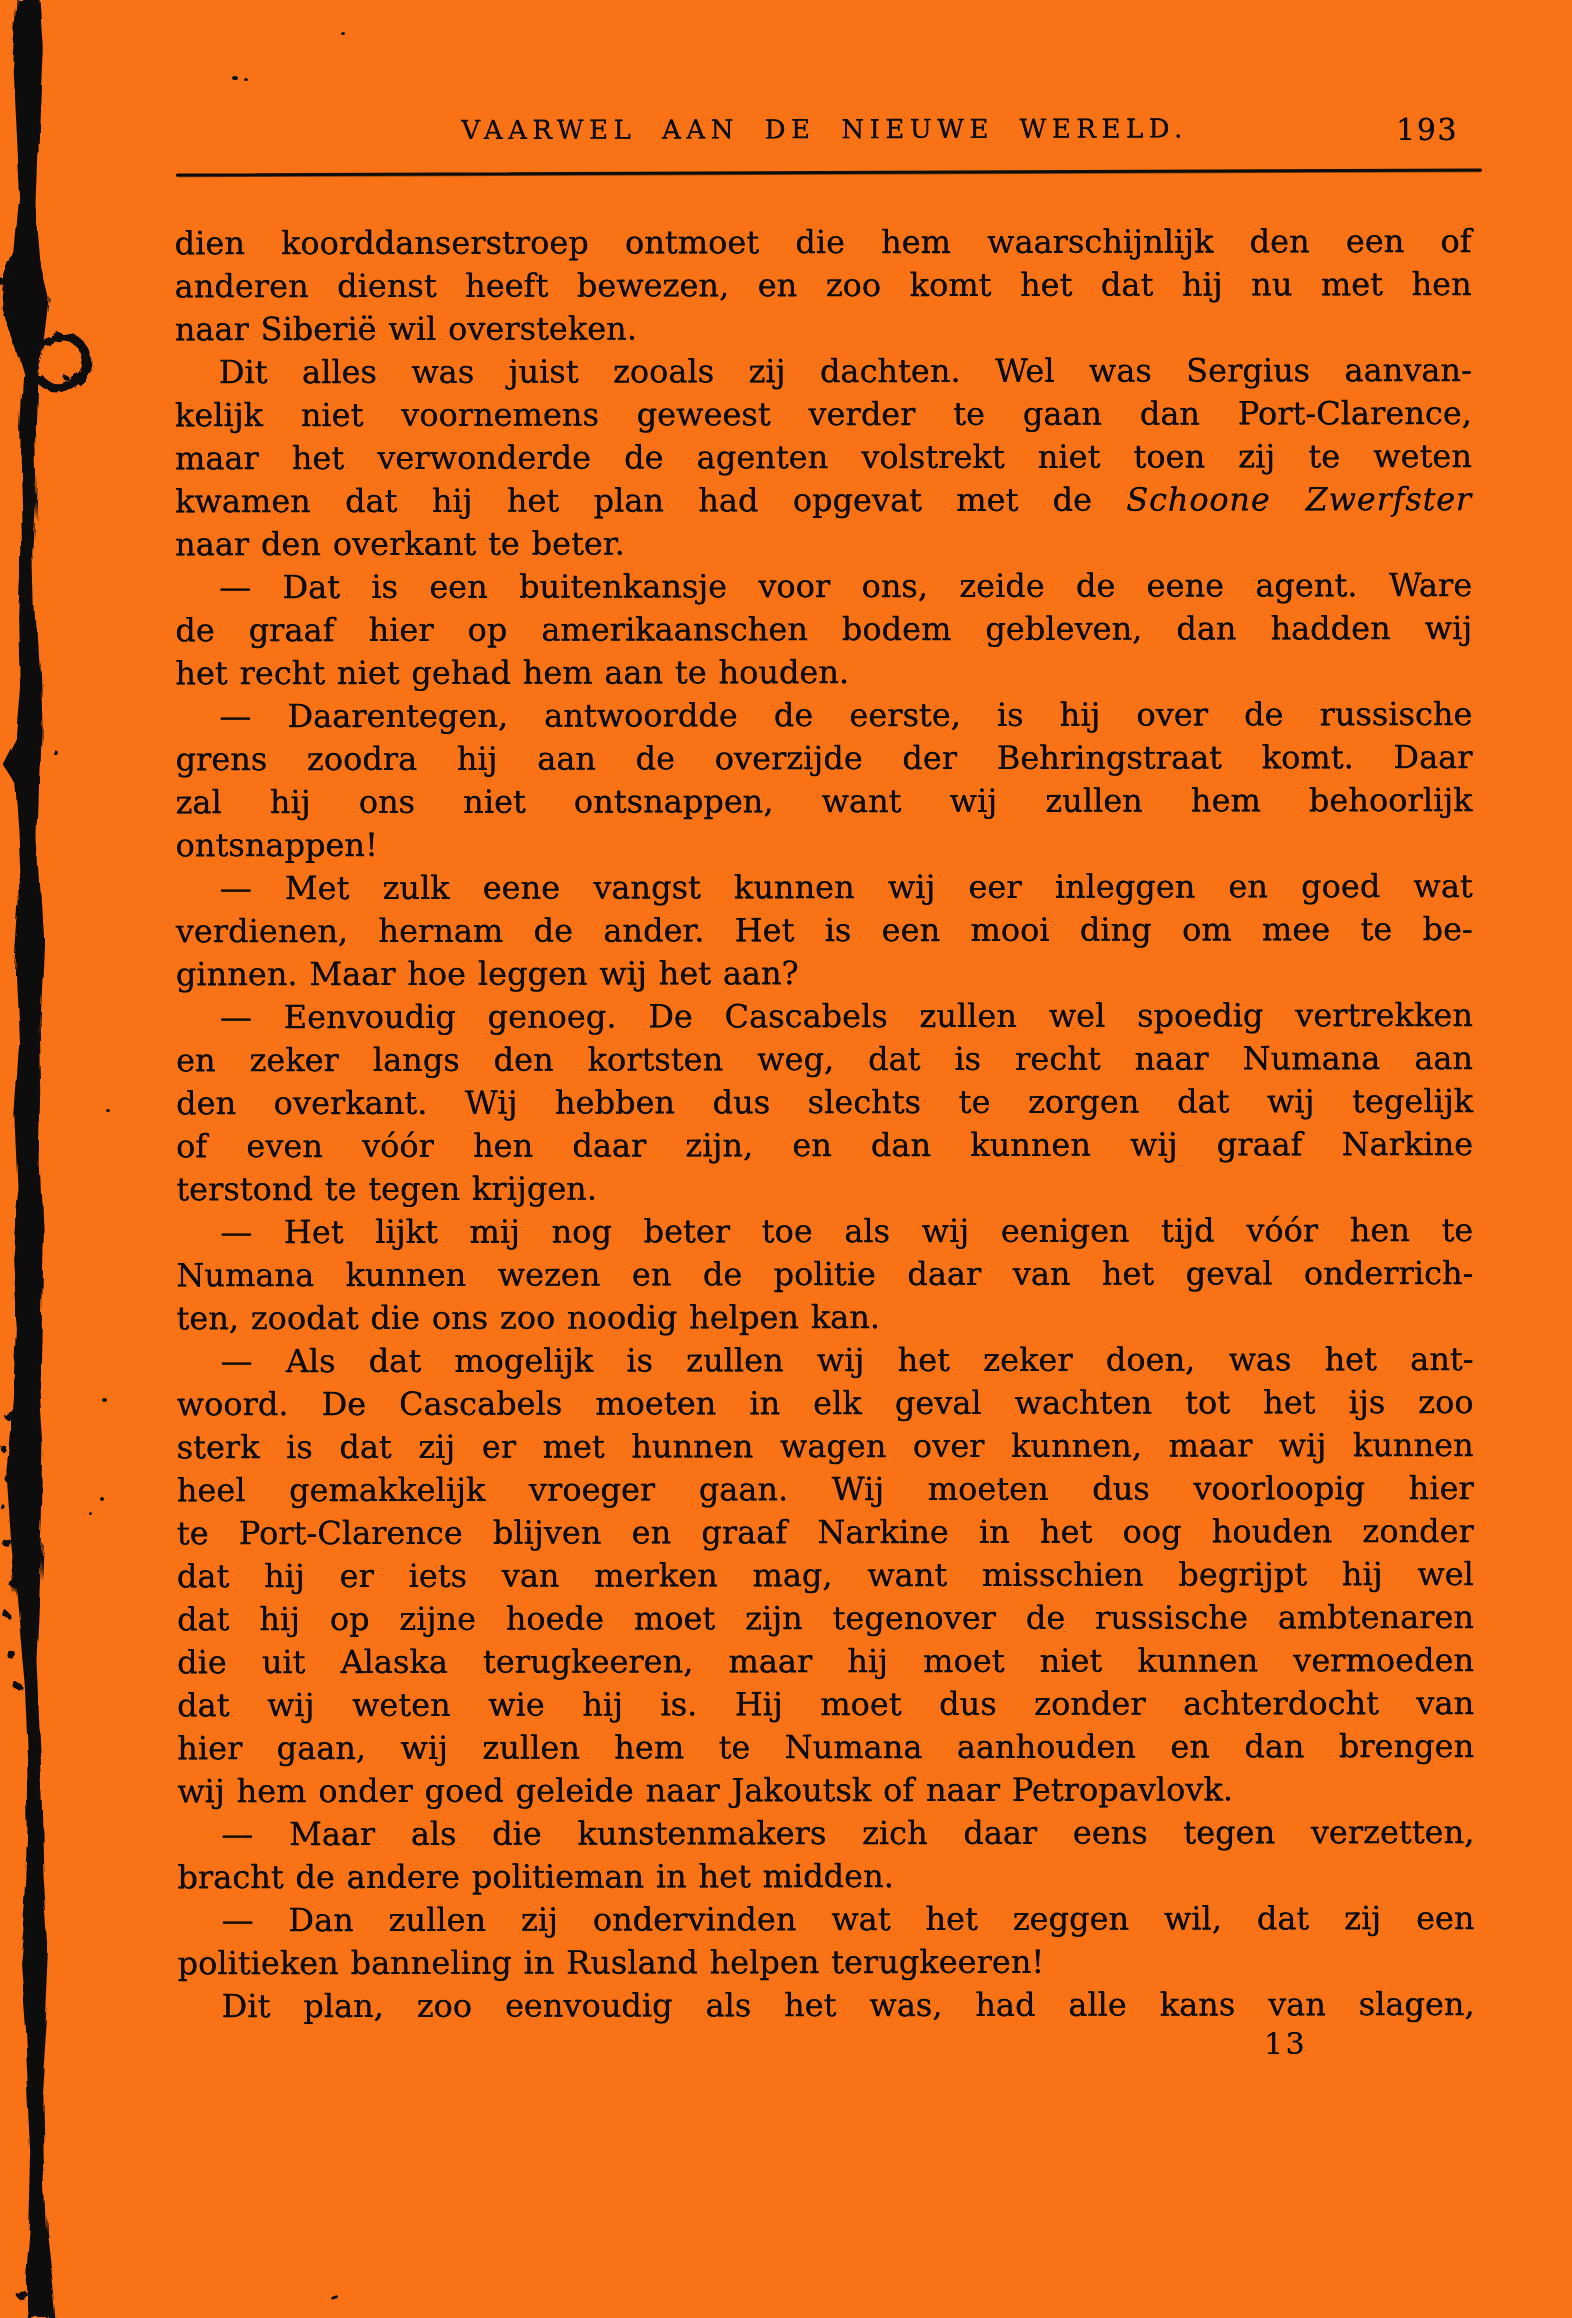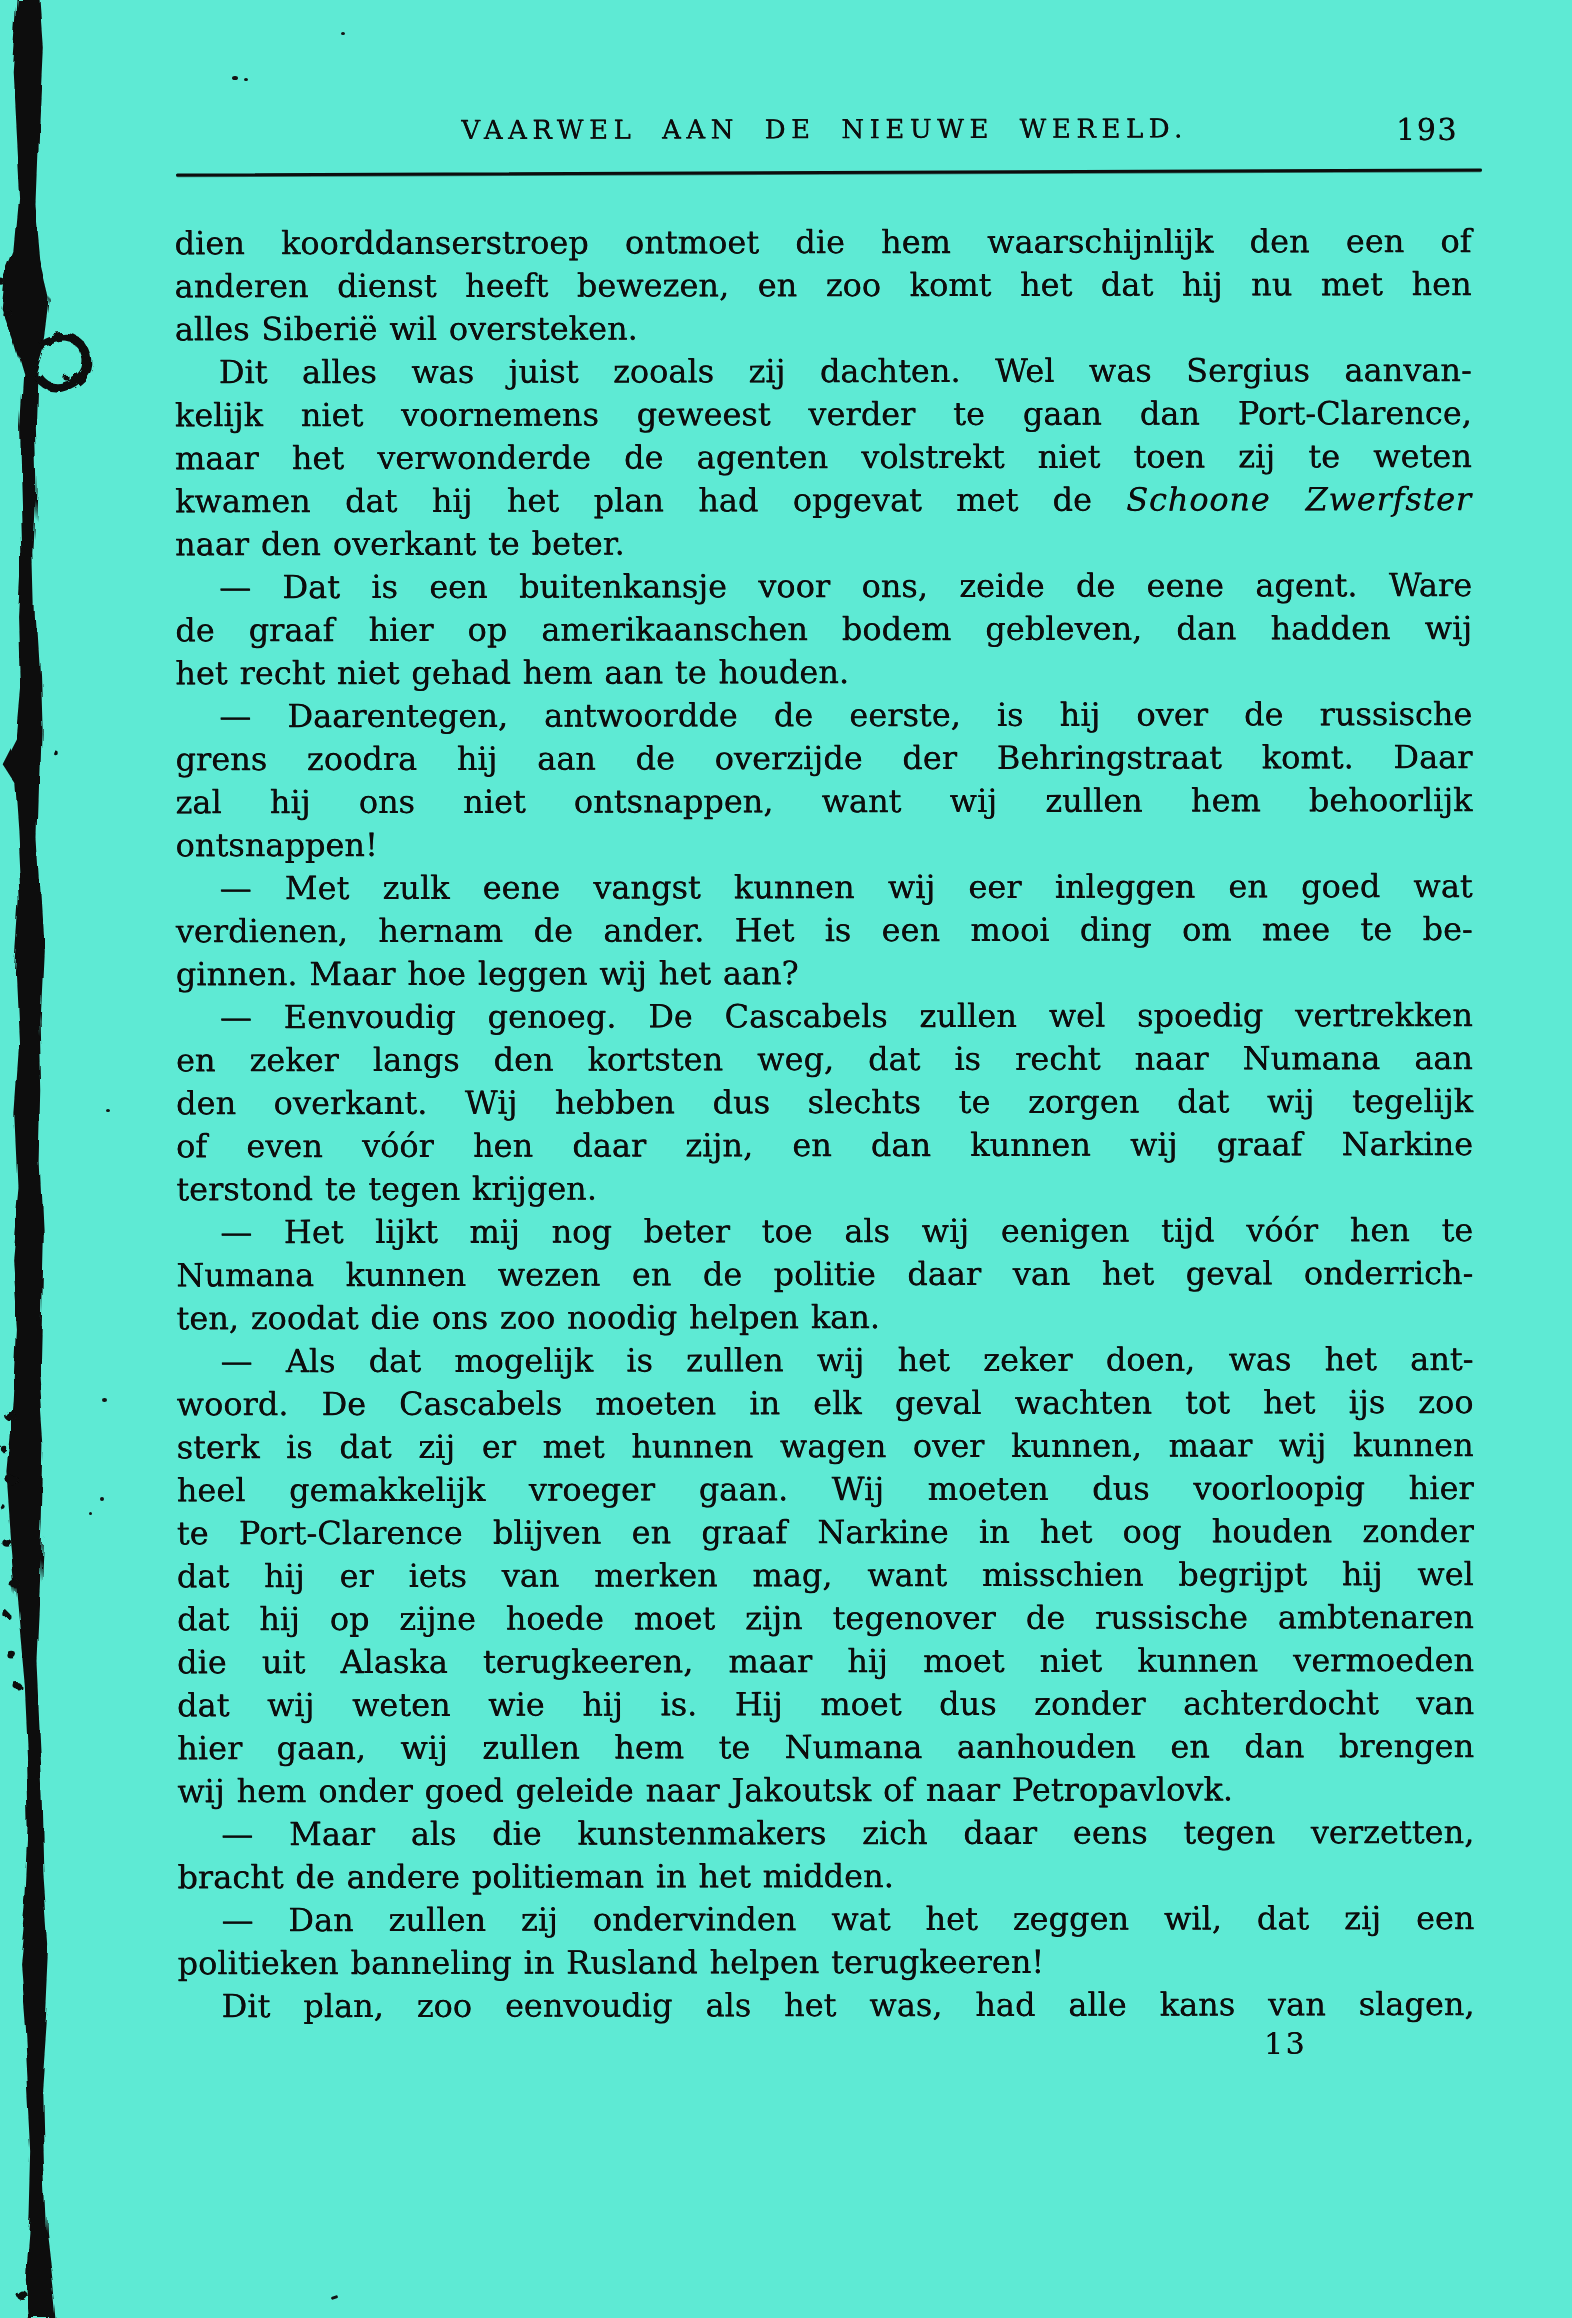--- a/index.html
+++ b/index.html
@@ -4,21 +4,21 @@
 <style>
   html, body {
     margin: 0;
     padding: 0;
     background: #e8e8e8;
   }
   .page {
     position: relative;
     width: 1573px;
     height: 2319px;
-    background: #5eead4;
+    background: #f97316;
     overflow: hidden;
     font-family: "DejaVu Serif", "Liberation Serif", serif;
     color: #0d0d0d;
   }
   .binding {
     position: absolute;
     left: 0;
     top: 0;
     pointer-events: none;
   }
@@ -164,21 +164,21 @@
     <div class="header-row">
       <div class="running-title">VAARWEL AAN DE NIEUWE WERELD.</div>
       <div class="folio">193</div>
     </div>
 
     <div class="rule"></div>
 
     <main class="body-text" id="body-text">
         <div class="line"><span>dien koorddanserstroep ontmoet die hem waarschijnlijk den een of</span></div>
         <div class="line"><span>anderen dienst heeft bewezen, en zoo komt het dat hij nu met hen</span></div>
-        <div class="line end"><span>alles Siberië wil oversteken.</span></div>
+        <div class="line end"><span>naar Siberië wil oversteken.</span></div>
         <div class="line indent"><span>Dit alles was juist zooals zij dachten. Wel was Sergius aanvan-</span></div>
         <div class="line"><span>kelijk niet voornemens geweest verder te gaan dan Port-Clarence,</span></div>
         <div class="line"><span>maar het verwonderde de agenten volstrekt niet toen zij te weten</span></div>
         <div class="line"><span>kwamen dat hij het plan had opgevat met de </span><i>Schoone Zwerfster</i></div>
         <div class="line end"><span>naar den overkant te beter.</span></div>
         <div class="line indent"><span>— Dat is een buitenkansje voor ons, zeide de eene agent. Ware</span></div>
         <div class="line"><span>de graaf hier op amerikaanschen bodem gebleven, dan hadden wij</span></div>
         <div class="line end"><span>het recht niet gehad hem aan te houden.</span></div>
         <div class="line indent"><span>— Daarentegen, antwoordde de eerste, is hij over de russische</span></div>
         <div class="line"><span>grens zoodra hij aan de overzijde der Behringstraat komt. Daar</span></div>

